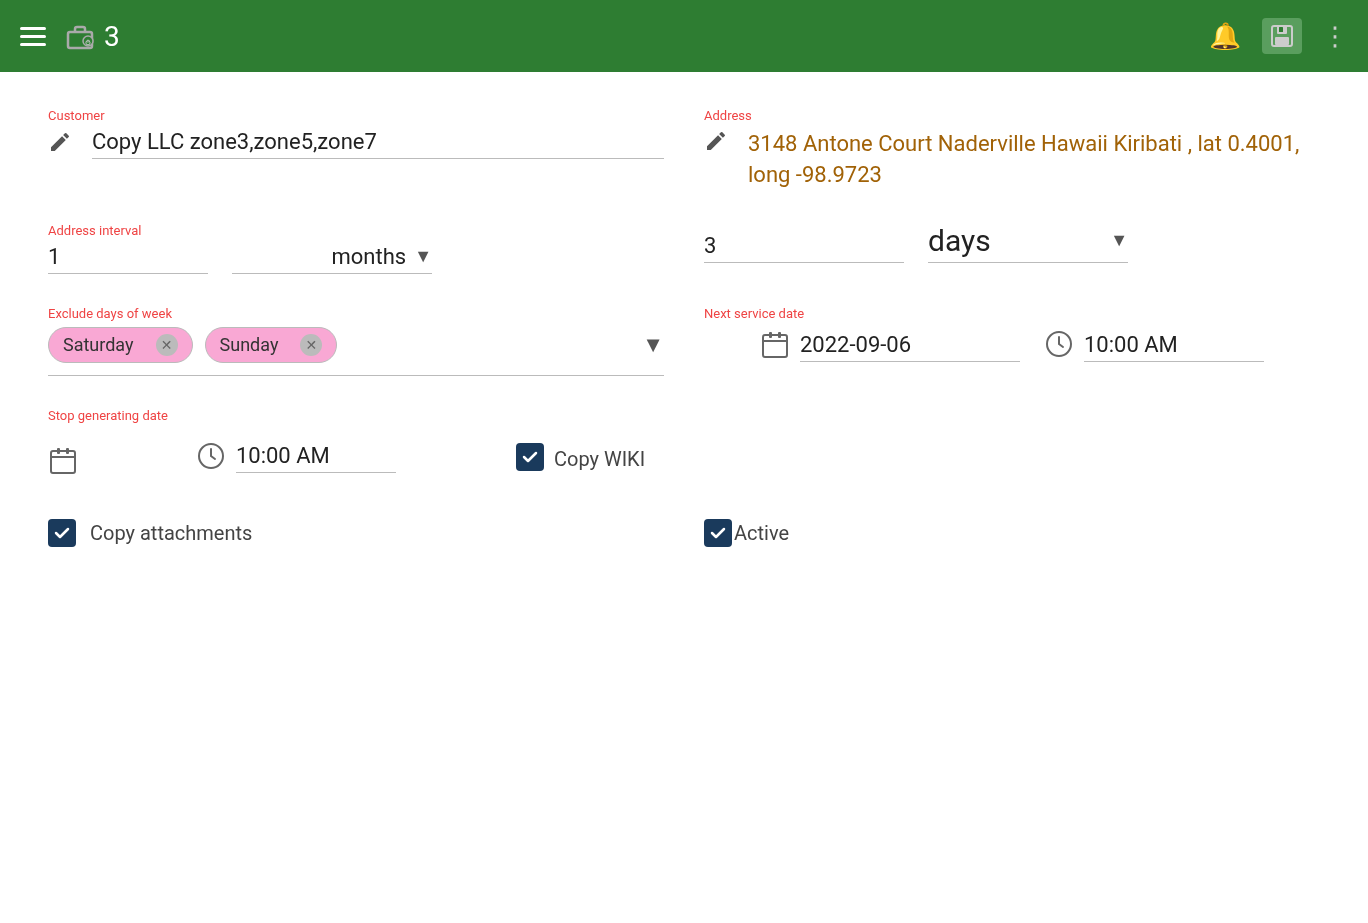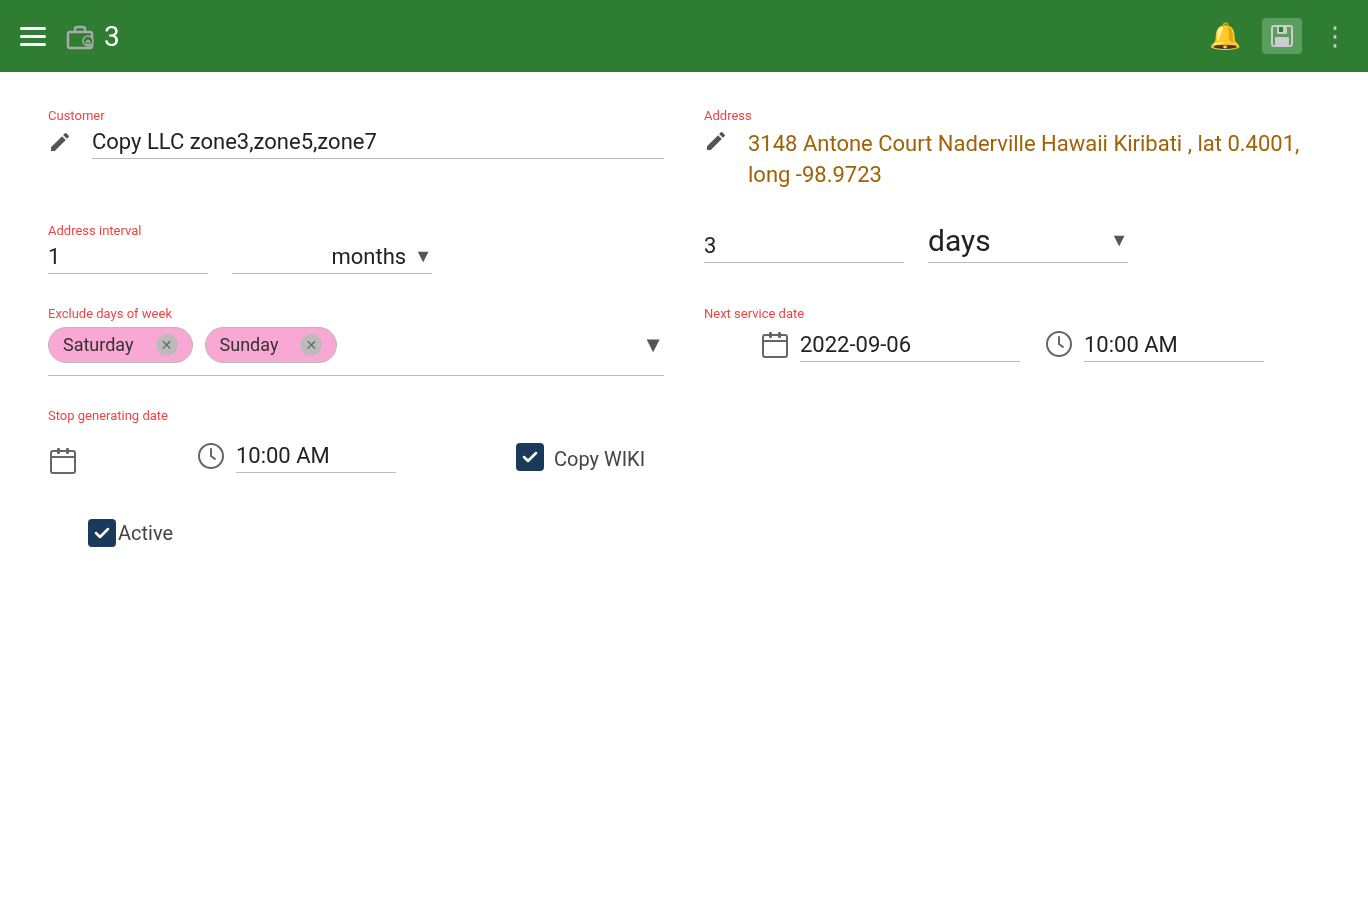--- a/index.html
+++ b/index.html
@@ -245,20 +245,28 @@
         <svg viewBox="0 0 18 18" fill="none">
           <path d="M3 9l4 4 8-8" stroke="#fff" stroke-width="2.5" stroke-linecap="round" stroke-linejoin="round"></path>
         </svg>
       </div>
       <span class="checkbox-label">Copy WIKI</span>
     </div>
   </div>
 
   <div class="bottom-row" style="margin-top:40px;">
 
+    <div class="copy-attachments-group">
+      <div class="checkbox-checked">
+        <svg viewBox="0 0 18 18" fill="none">
+          <path d="M3 9l4 4 8-8" stroke="#fff" stroke-width="2.5" stroke-linecap="round" stroke-linejoin="round"></path>
+        </svg>
+      </div>
+      <span class="checkbox-label">Copy attachments</span>
+    </div>
 
     <div class="active-group">
       <div class="checkbox-checked">
         <svg viewBox="0 0 18 18" fill="none">
           <path d="M3 9l4 4 8-8" stroke="#fff" stroke-width="2.5" stroke-linecap="round" stroke-linejoin="round"></path>
         </svg>
       </div>
       <span class="checkbox-label">Active</span>
     </div>
   </div>

